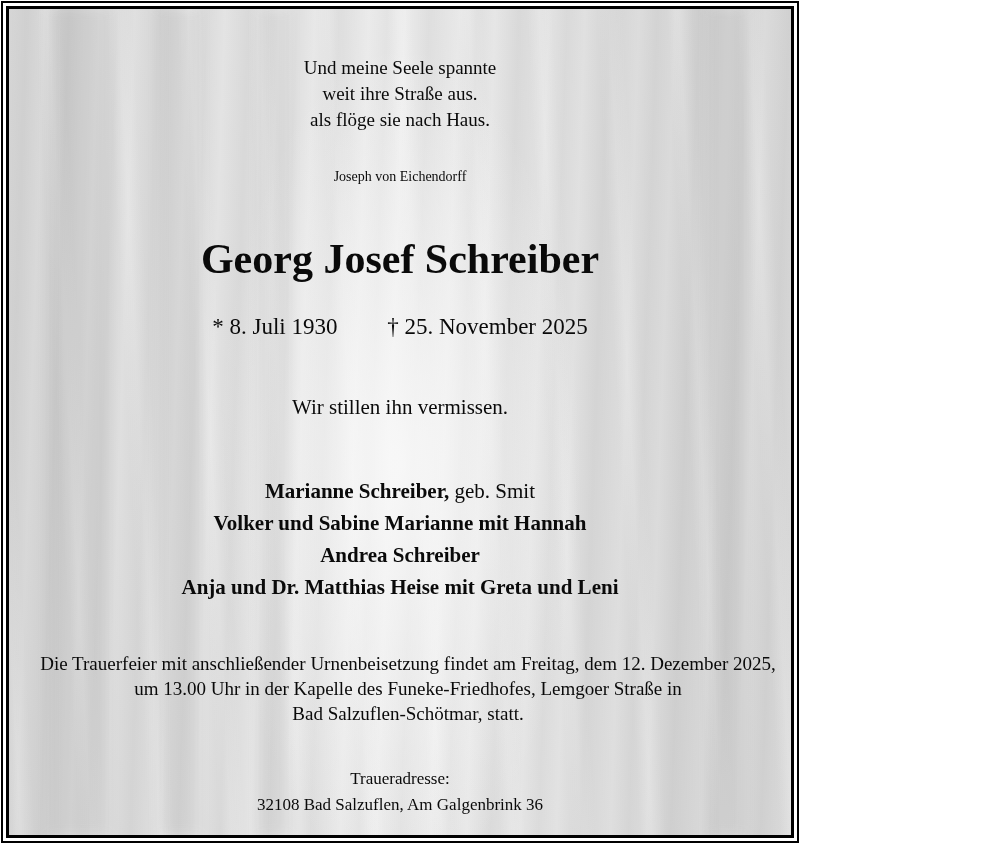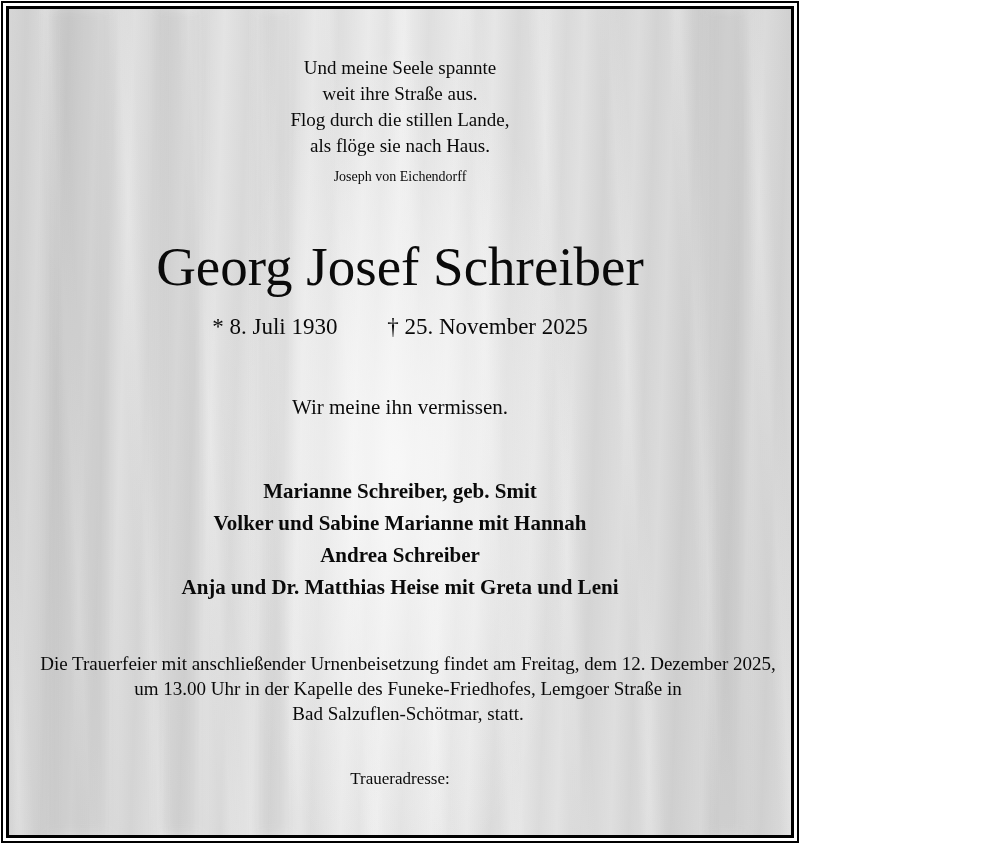--- a/index.html
+++ b/index.html
@@ -32,29 +32,29 @@
   .trunk { position: absolute; top: 0; bottom: 0; background: rgba(120,120,120,0.10); filter: blur(6px); }
   .content {
     position: absolute; left: 0; right: 0; top: 0; bottom: 0;
     text-align: center;
   }
   .poem { position: absolute; left: 0; right: 0; top: 46px; font-size: 19px; line-height: 26px; }
   .poem-line { display: block; }
   .poem-author { position: absolute; left: 0; right: 0; top: 160px; font-size: 14px; }
   .name {
     position: absolute; left: 0; right: 0; top: 226px;
-    font-size: 55px; font-weight: normal; letter-spacing: 0px;
+    font-size: 42px; font-weight: bold; letter-spacing: 0px;
   }
   .dates { position: absolute; left: 0; right: 0; top: 305px; font-size: 23px; }
   .dates span { display: inline-block; text-align: right; }
   .date-born { margin-right: 44px; }
   .message { position: absolute; left: 0; right: 0; top: 386px; font-size: 21px; }
   .mourners { position: absolute; left: 0; right: 0; top: 466px; font-size: 21px; line-height: 32px; }
   .mourner { display: block; font-weight: bold; }
-  .mourner .suffix { font-weight: bold; }
+  .mourner .suffix { font-weight: normal; }
   .ceremony { position: absolute; left: 0; right: 0; top: 642px; font-size: 19px; line-height: 25px; }
   .ceremony-line { display: block; padding-left: 16px; }
   .address { position: absolute; left: 0; right: 0; top: 757px; font-size: 17px; line-height: 26px; }
   .address-line { display: block; }
 </style>
 </head>
 <body>
 
 <div class="frame-outer">
   <div class="line-thin"></div>
@@ -65,45 +65,45 @@
       <div class="trunk" style="left:250px;width:30px;"></div>
       <div class="trunk" style="left:700px;width:35px;"></div>
       <div class="trunk" style="left:860px;width:55px;"></div>
       <div class="trunk" style="left:930px;width:25px;"></div>
     </div>
 
     <div class="content">
       <div class="poem">
         <span class="poem-line">Und meine Seele spannte</span>
         <span class="poem-line">weit ihre Straße aus.</span>
-        <span class="poem-line">Flog durch die stillen Lande,</span>
         <span class="poem-line">als flöge sie nach Haus.</span>
       </div>
       <div class="poem-author">Joseph von Eichendorff</div>
 
       <div class="name">Georg Josef Schreiber</div>
 
       <div class="dates">
         <span class="date-born">* 8. Juli 1930</span>
         <span class="date-died">† 25. November 2025</span>
       </div>
 
-      <div class="message">Wir meine ihn vermissen.</div>
+      <div class="message">Wir stillen ihn vermissen.</div>
 
       <div class="mourners">
         <span class="mourner"><span>Marianne Schreiber,</span><span class="suffix"> geb. Smit</span></span>
         <span class="mourner"><span>Volker und Sabine Marianne mit Hannah</span></span>
         <span class="mourner"><span>Andrea Schreiber</span></span>
         <span class="mourner"><span>Anja und Dr. Matthias Heise mit Greta und Leni</span></span>
       </div>
 
       <div class="ceremony">
         <span class="ceremony-line">Die Trauerfeier mit anschließender Urnenbeisetzung findet am Freitag, dem 12. Dezember 2025,</span>
         <span class="ceremony-line">um 13.00 Uhr in der Kapelle des Funeke-Friedhofes, Lemgoer Straße in</span>
         <span class="ceremony-line">Bad Salzuflen-Schötmar, statt.</span>
       </div>
 
       <div class="address">
         <span class="address-line">Traueradresse:</span>
+        <span class="address-line">32108 Bad Salzuflen, Am Galgenbrink 36</span>
       </div>
     </div>
   </div>
 </div>
 
 </body></html>

